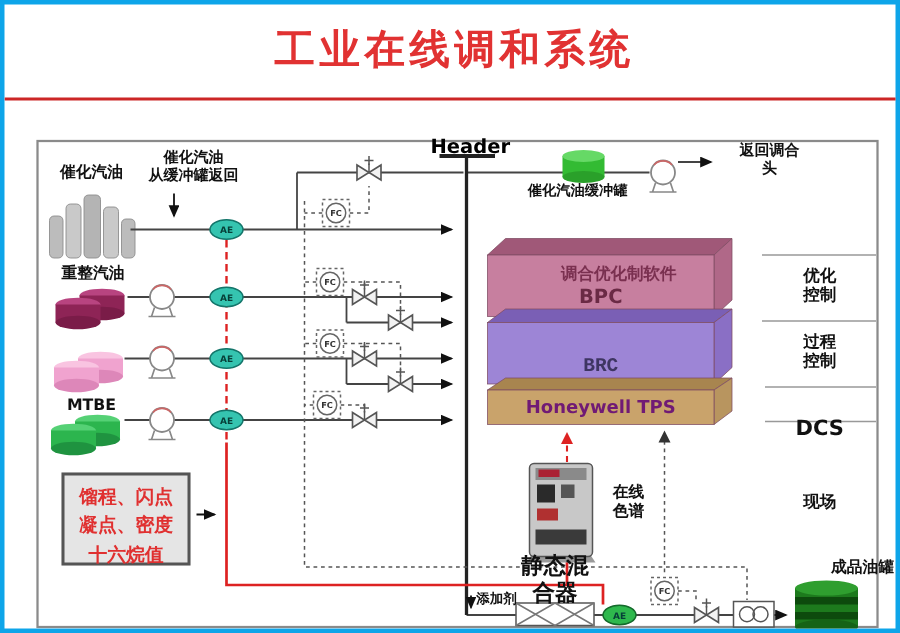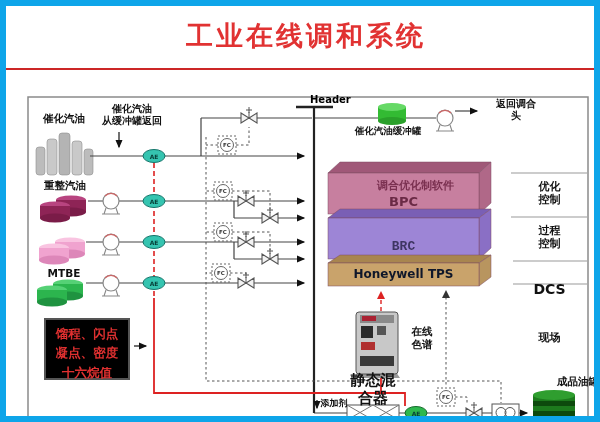--- a/index.html
+++ b/index.html
@@ -1,25 +1,25 @@
 <!DOCTYPE html>
 <html><head>
 <meta charset="utf-8">
 <style>
   html,body{margin:0;padding:0;background:#fff;}
   #slide{position:relative;width:600px;height:422px;background:#ffffff;overflow:hidden;
-         font-family:"DejaVu Sans","Liberation Sans",sans-serif;border:6px solid #0ea5e9;box-sizing:border-box;}
+         font-family:"DejaVu Sans","Liberation Sans",sans-serif;border:3px solid #0ea5e9;box-sizing:border-box;}
   .lbl{position:absolute;font-weight:bold;color:#111;font-size:10.5px;line-height:1.2;
        white-space:pre-line;text-align:center;}
   #title{position:absolute;top:12px;left:0;width:600px;text-align:center;
          font-family:"Liberation Serif","DejaVu Serif",serif;font-weight:600;
          font-size:27px;color:#e13232;letter-spacing:3px;}
   #rule{position:absolute;top:62px;left:0;width:600px;height:2px;background:#cc2626;}
   #qbox{position:absolute;left:38px;top:312px;width:86px;height:62px;border:2px solid #555;
-        background:#000000;color:#e03030;font-weight:bold;font-size:12.5px;line-height:1.55;
+        background:#e5e5e5;color:#e03030;font-weight:bold;font-size:12.5px;line-height:1.55;
         text-align:center;white-space:pre-line;padding-top:4px;box-sizing:border-box;}
   svg{position:absolute;left:0;top:0;}
   svg text{font-family:"DejaVu Sans",sans-serif;font-weight:bold;}
 </style>
 </head>
 <body>
 
 <div id="slide">
   <div id="title">工业在线调和系统</div>
   <div id="rule"></div>
@@ -216,29 +216,29 @@
       <ellipse cx="21" cy="5" rx="21" ry="5" fill="#2f9e2f"></ellipse>
     </g>
   </svg>
 
   <div class="lbl" style="left:88px;top:97px;width:76px;font-size:10px;">催化汽油
 从缓冲罐返回</div>
   <div class="lbl" style="left:28px;top:106px;width:60px;">催化汽油</div>
   <div class="lbl" style="left:31px;top:173px;width:56px;">重整汽油</div>
   <div class="lbl" style="left:34px;top:261px;width:48px;">MTBE</div>
 
-  <div class="lbl" style="left:284px;top:88px;font-size:10px;color:#000;margin-left:20px;">Header</div>
+  <div class="lbl" style="left:284px;top:88px;font-size:13px;color:#000;">Header</div>
   <div class="lbl" style="left:346px;top:119px;width:72px;font-size:9.5px;">催化汽油缓冲罐</div>
   <div class="lbl" style="left:479px;top:92px;width:62px;font-size:10px;">返回调合
 头</div>
 
   <div class="lbl" style="left:322px;top:173px;width:151px;font-size:11px;color:#7a3050;padding-left:12px;">调合优化制软件</div>
   <div class="lbl" style="left:322px;top:188px;width:151px;font-size:13px;color:#6a2a45;">BPC</div>
   <div class="lbl" style="left:322px;top:233px;width:151px;font-size:13px;color:#3e3562;font-family:Liberation Mono, monospace;">BRC</div>
-  <div class="lbl" style="left:322px;top:261px;width:151px;font-size:12px;color:#0f172a;">Honeywell TPS</div>
+  <div class="lbl" style="left:322px;top:261px;width:151px;font-size:12px;color:#701a75;">Honeywell TPS</div>
 
   <div class="lbl" style="left:505px;top:174px;width:77px;font-size:11px;">优化
 控制</div>
   <div class="lbl" style="left:505px;top:218px;width:77px;font-size:11px;">过程
 控制</div>
   <div class="lbl" style="left:505px;top:275px;width:77px;font-size:14px;">DCS</div>
   <div class="lbl" style="left:505px;top:325px;width:77px;font-size:11px;">现场</div>
 
   <div class="lbl" style="left:396px;top:319px;width:40px;">在线
 色谱</div>

